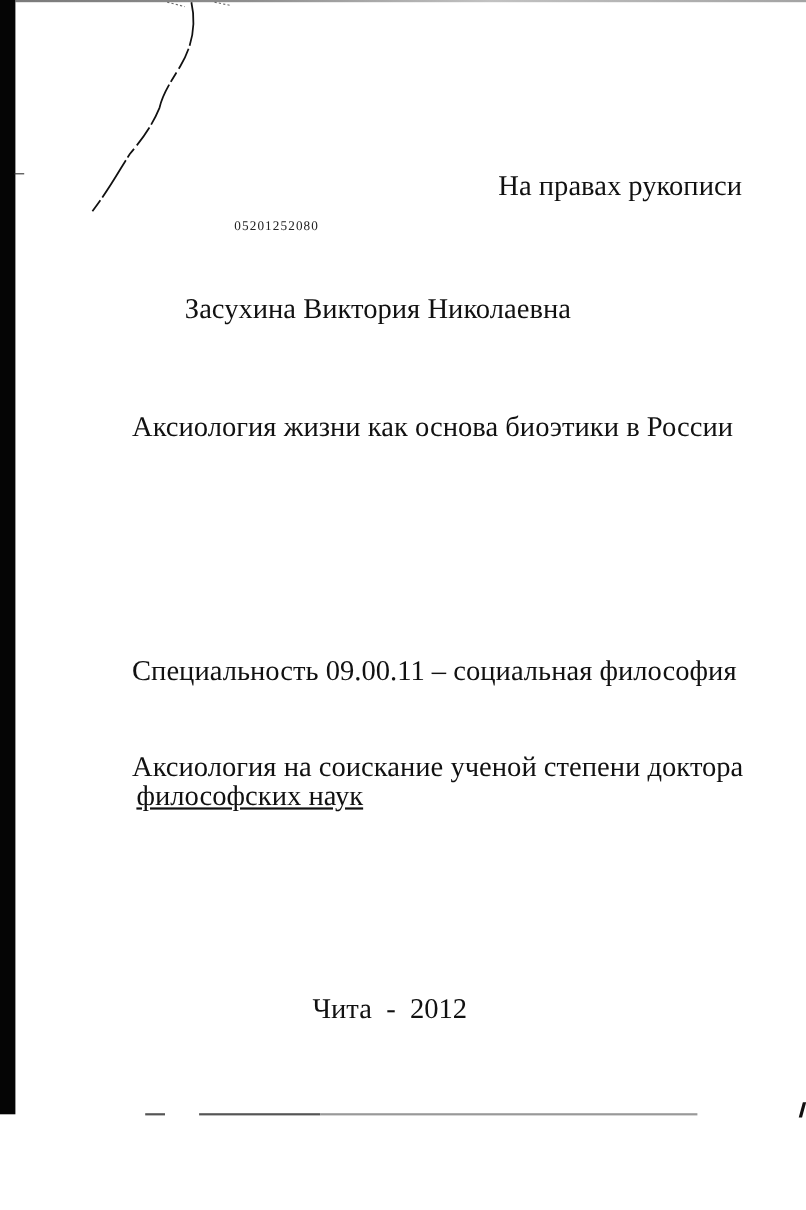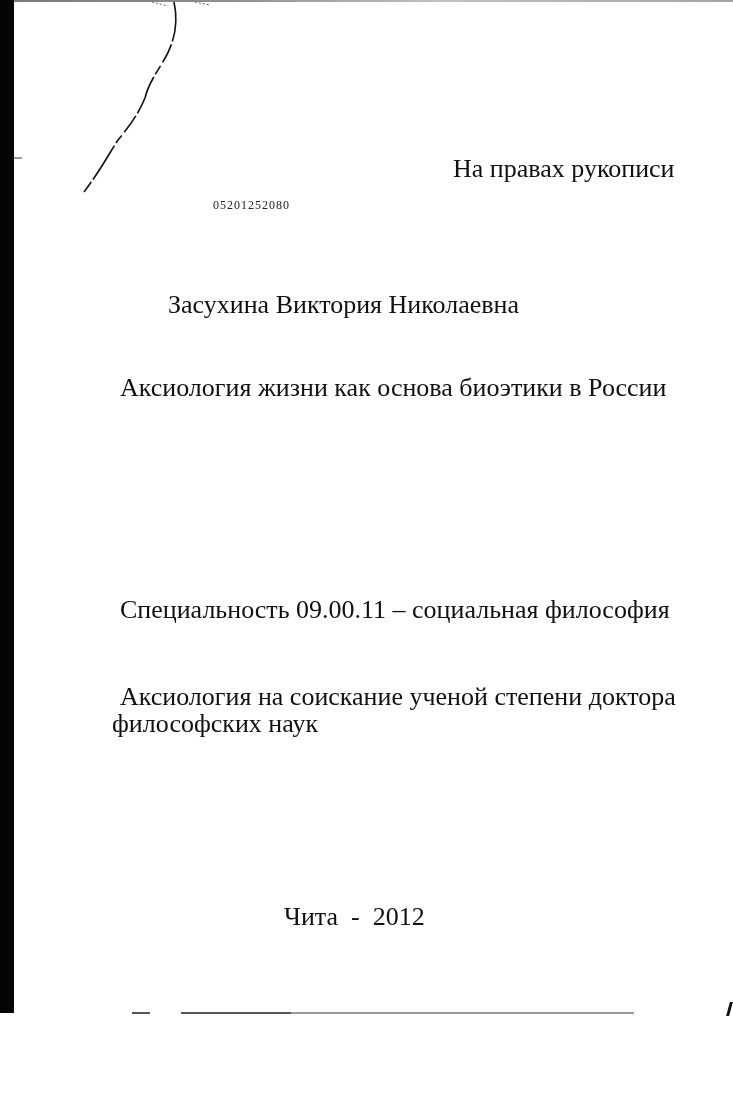--- a/index.html
+++ b/index.html
@@ -23,27 +23,27 @@
   <path d="M174 2 C178 20, 176 40, 164 60 C155 75, 148 85, 145 98 C138 115, 128 128, 118 140 C110 152, 102 168, 84 192" fill="none" stroke="#111" stroke-width="1.6" stroke-dasharray="40 3 20 4 10 3"></path>
   <line x1="152" y1="2" x2="168" y2="6" stroke="#666" stroke-width="1" stroke-dasharray="2 2"></line>
   <line x1="195" y1="2" x2="210" y2="5" stroke="#666" stroke-width="1" stroke-dasharray="2 2"></line>
   <line x1="13" y1="158" x2="22" y2="158" stroke="#333" stroke-width="1"></line>
 </svg>
 
 <div class="t" style="left:453px; top:156px;">На правах рукописи</div>
 
 <div class="stamp">05201252080</div>
 
-<div class="t" style="left:168px; top:268px;margin-top:24px;">Засухина Виктория Николаевна</div>
+<div class="t" style="left:168px; top:268px;">Засухина Виктория Николаевна</div>
 
 <div class="t" style="left:120px; top:375px;">Аксиология жизни как основа биоэтики в России</div>
 
 <div class="t" style="left:120px; top:573px;margin-top:24px;">Специальность 09.00.11 – социальная философия</div>
 
 <div class="t" style="left:120px; top:684px;">Аксиология на соискание ученой степени доктора</div>
-<div class="t" style="left:112px; top:711px;">философских наук</div>
+<div class="t" style="left:124px; top:711px;text-decoration:underline;">философских наук</div>
 
 <div class="t" style="left:284px; top:904px; white-space:pre;">Чита  -  2012</div>
 
 <div class="scan-bottom-edge" style="left:132px; width:18px; background:#555;"></div>
 <div class="scan-bottom-edge" style="left:181px; width:110px; background:#555;"></div>
 <div class="scan-bottom-edge" style="left:291px; width:343px; background:#999;"></div>
 <div class="right-mark"></div>
 
 </body></html>

